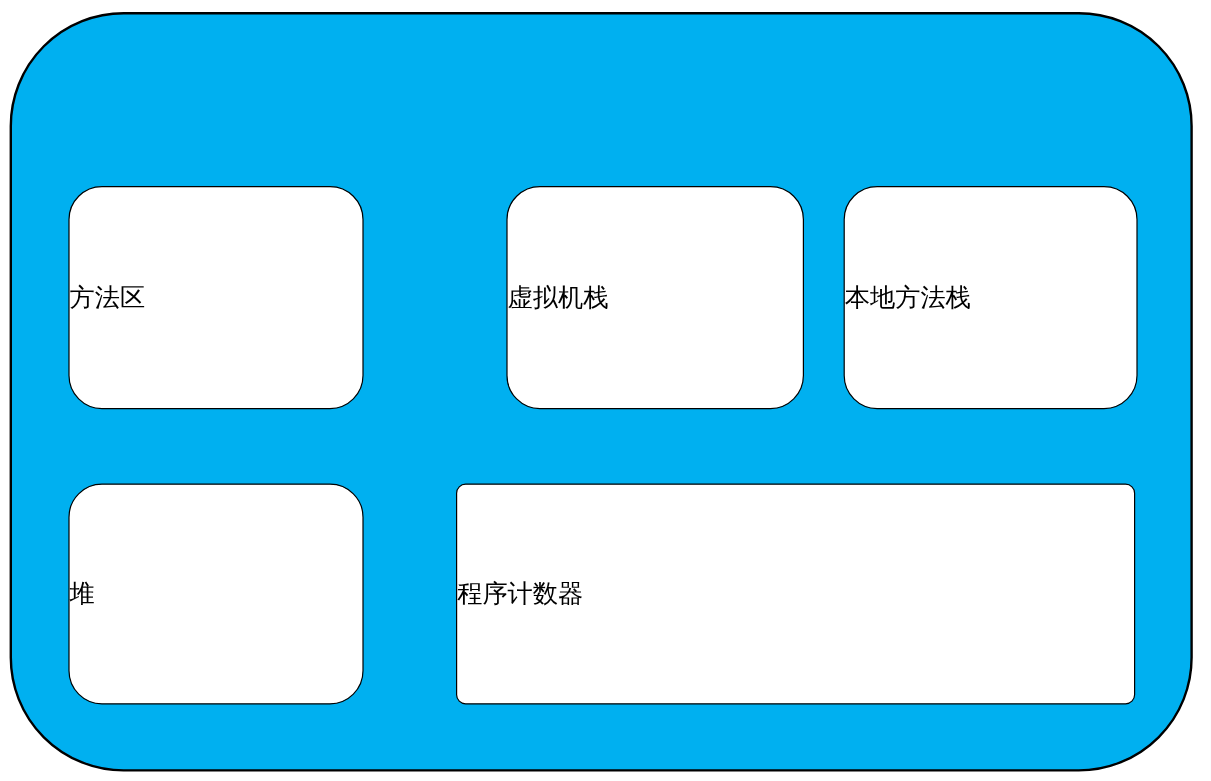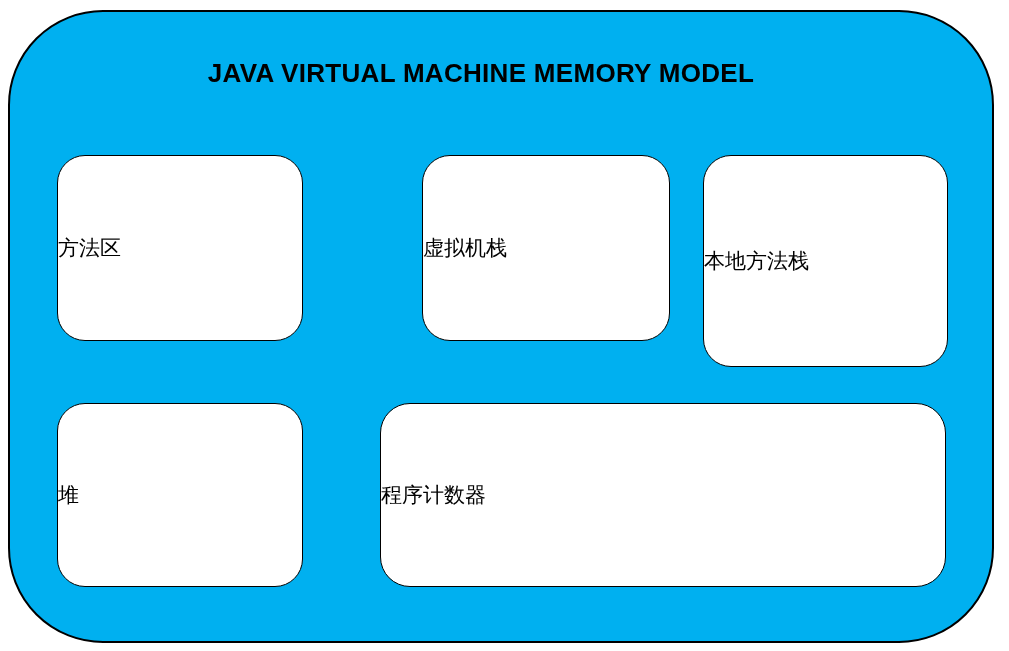--- a/index.html
+++ b/index.html
@@ -50,31 +50,30 @@
     justify-content: flex-start;
   }
   .box .label {
     font-family: "DejaVu Serif", "Liberation Serif", serif;
     font-size: 21px;
     color: #000000;
     white-space: nowrap;
   }
   .box-method-area        { left: 47px;  top: 143px; width: 246px; height: 186px; }
   .box-vm-stack           { left: 367px; top: 143px; width: 248px; height: 186px; margin-left: 45px; }
-  .box-native-method-stack{ left: 693px; top: 143px; width: 245px; height: 212px; }
+  .box-native-method-stack{ left: 693px; top: 143px; width: 245px; height: 186px; }
   .box-heap               { left: 47px;  top: 391px; width: 246px; height: 184px; }
-  .box-program-counter    { left: 370px; top: 391px; width: 566px; height: 184px; border-radius: 30px; }
+  .box-program-counter    { left: 370px; top: 391px; width: 566px; height: 184px; border-radius: 8px; }
 </style>
 </head>
 <body>
 
 <div class="canvas">
   <div class="container">
 
-    <div class="title">JAVA VIRTUAL MACHINE MEMORY MODEL</div>
 
     <div class="box box-method-area">
       <span class="label">方法区</span>
     </div>
 
     <div class="box box-vm-stack">
       <span class="label">虚拟机栈</span>
     </div>
 
     <div class="box box-native-method-stack">

